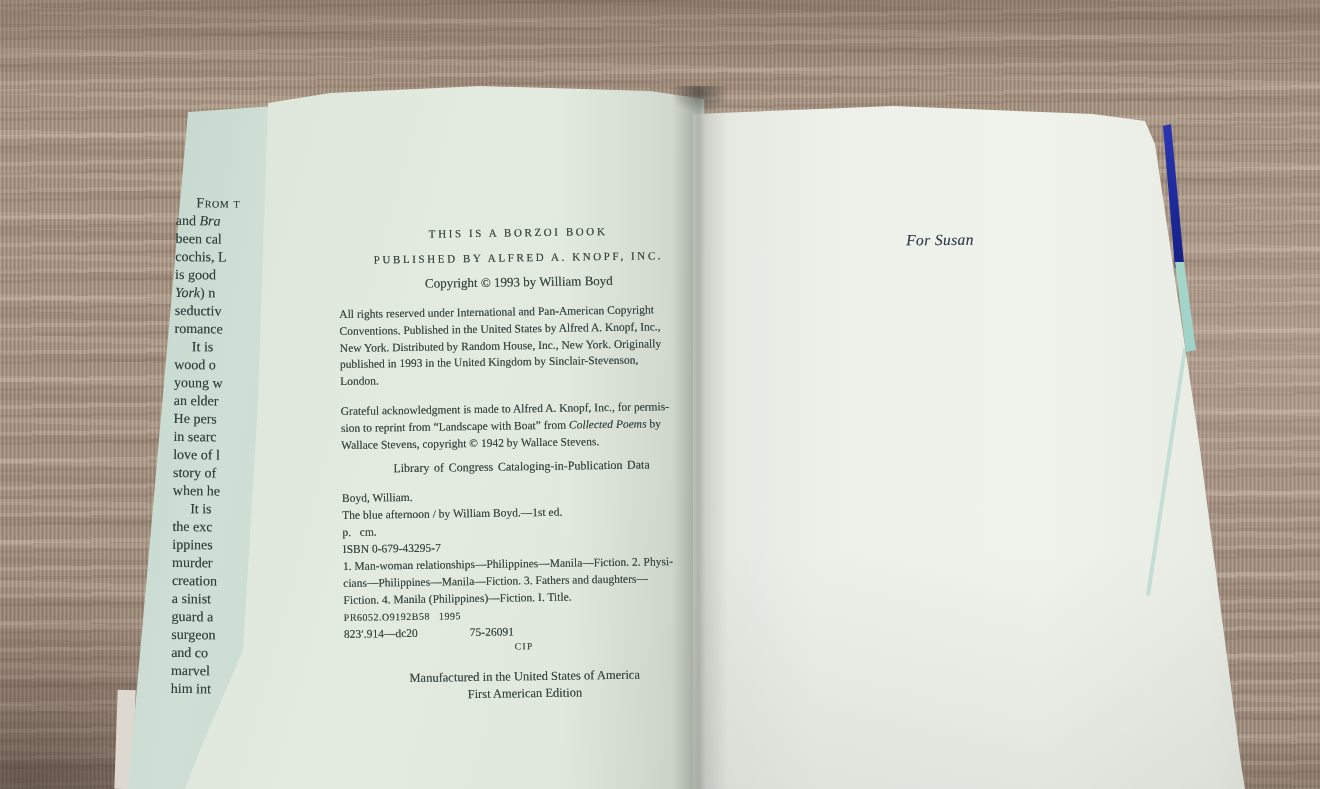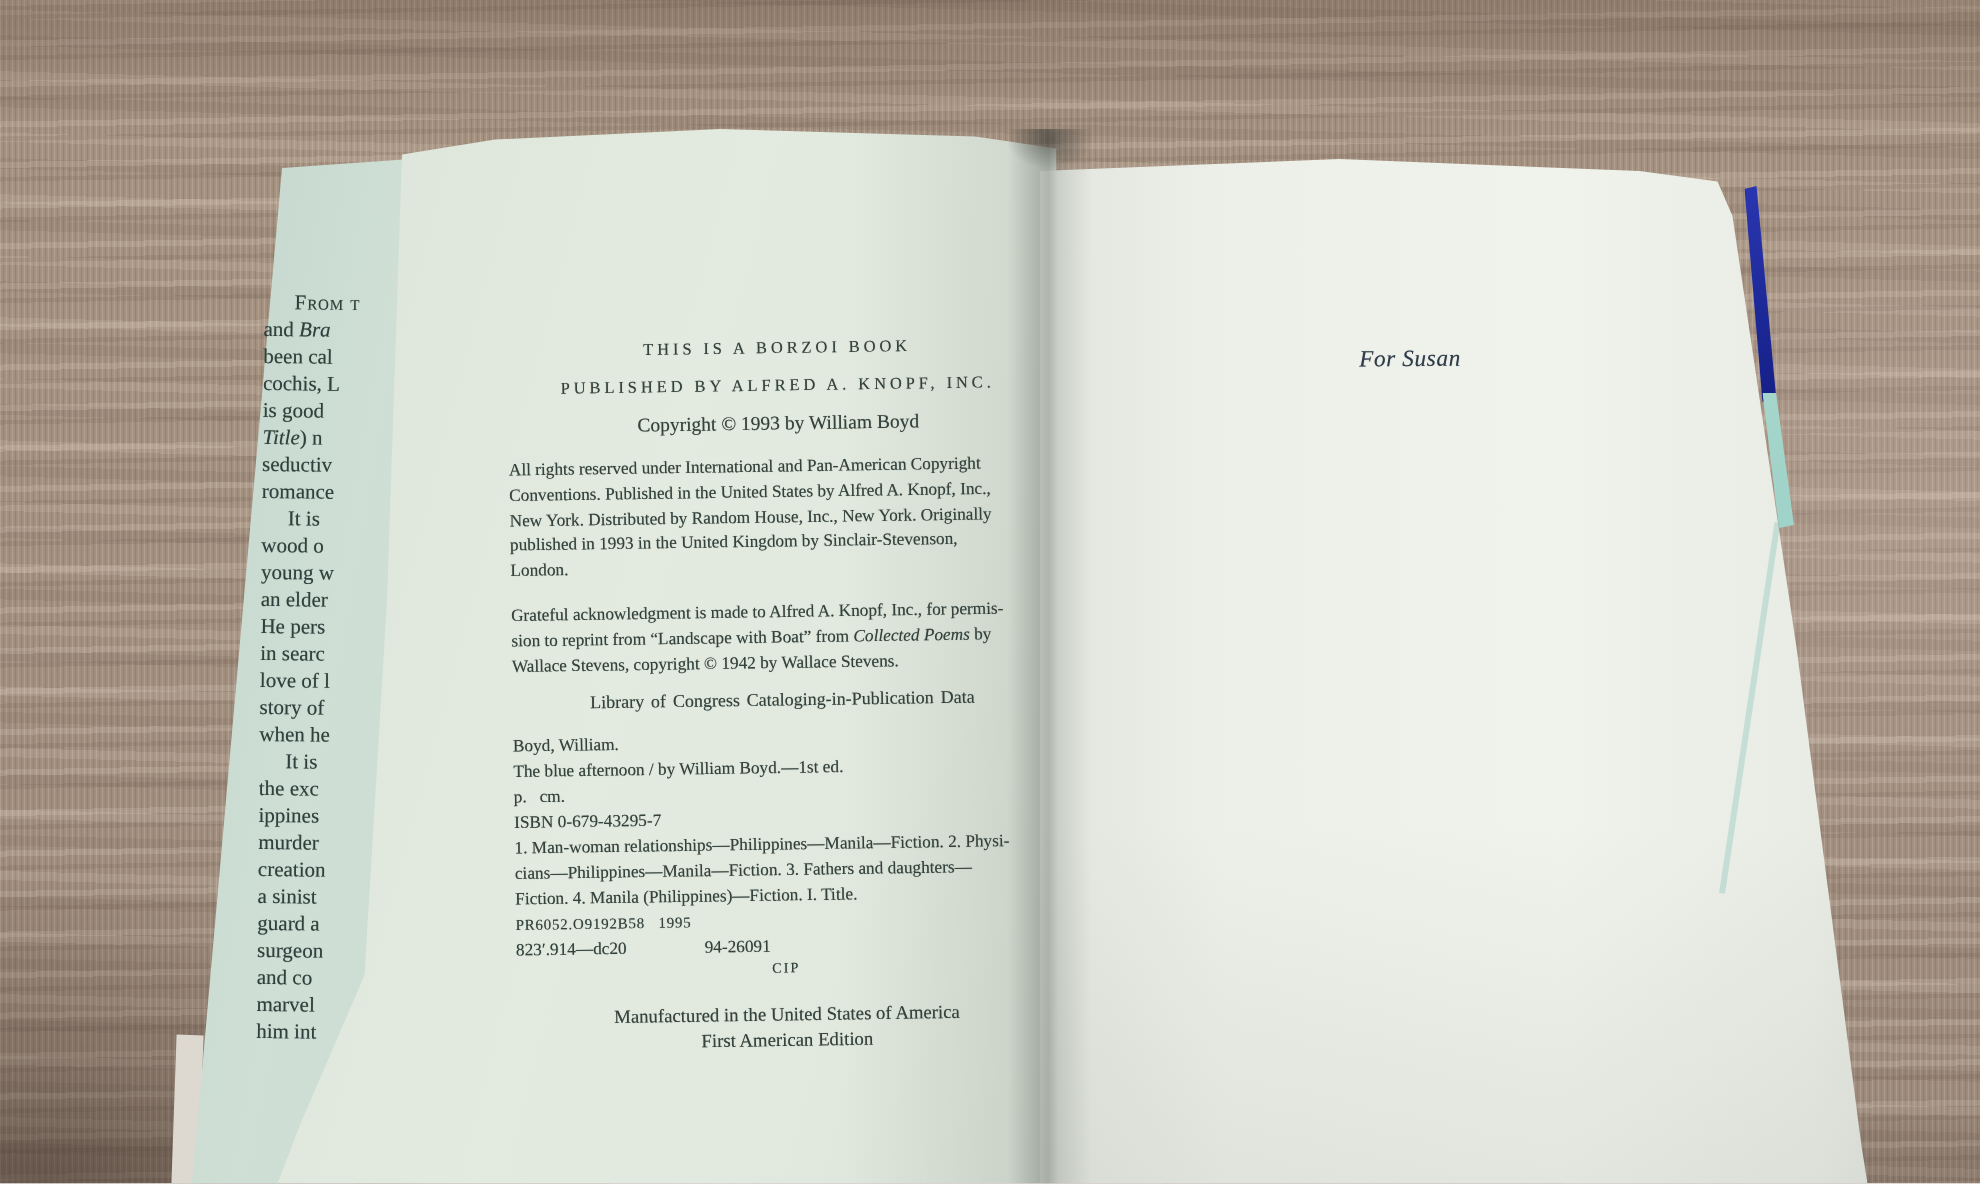--- a/index.html
+++ b/index.html
@@ -95,21 +95,21 @@
 
 <div class="under-page-strip"></div>
 
 <div class="flap"></div>
 <div class="flap-lines">
     <div class="pline">&nbsp;&nbsp;&nbsp;&nbsp;&nbsp;From t</div>
     <div class="pline"><span>and </span><span class="it">Bra</span></div>
     <div class="pline">been cal</div>
     <div class="pline">cochis, L</div>
     <div class="pline">is good</div>
-    <div class="pline"><span class="it">Title</span><span>) n</span></div>
+    <div class="pline"><span class="it">York</span><span>) n</span></div>
     <div class="pline">seductiv</div>
     <div class="pline">romance</div>
     <div class="pline">&nbsp;&nbsp;&nbsp;&nbsp;&nbsp;It is</div>
     <div class="pline">wood o</div>
     <div class="pline">young w</div>
     <div class="pline">an elder</div>
     <div class="pline">He pers</div>
     <div class="pline">in searc</div>
     <div class="pline">love of l</div>
     <div class="pline">story of</div>
@@ -154,21 +154,21 @@
       <div class="pline">The blue afternoon / by William Boyd.—1st ed.</div>
       <div class="pline">p.&nbsp;&nbsp;&nbsp;cm.</div>
       <div class="pline">ISBN 0-679-43295-7</div>
       <div class="pline">1. Man-woman relationships—Philippines—Manila—Fiction. 2. Physi-</div>
       <div class="pline">cians—Philippines—Manila—Fiction. 3. Fathers and daughters—</div>
       <div class="pline">Fiction. 4. Manila (Philippines)—Fiction. I. Title.</div>
       <div class="pline">PR6052.O9192B58&nbsp;&nbsp;&nbsp;1995</div>
     </div>
 
   <div class="dewey">
-    <span>823′.914—dc20</span><span class="lccn">94-26091</span>
+    <span>823′.914—dc20</span><span class="lccn">75-26091</span>
   </div>
   <div class="cip">CIP</div>
 
   <div class="mfg">Manufactured in the United States of America</div>
   <div class="ed">First American Edition</div>
 </div>
 
 <div class="right-page"></div>
 <div class="gutter"></div>
 

